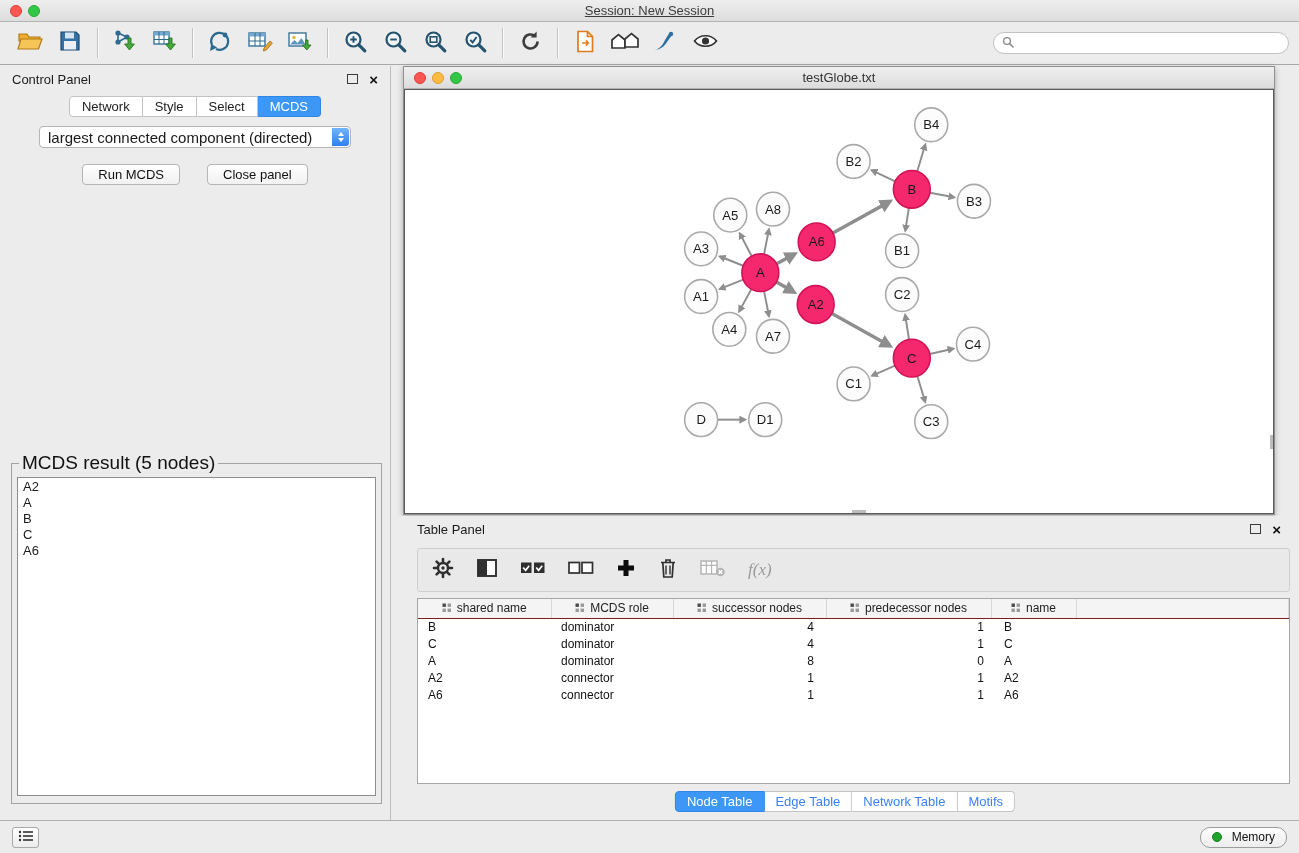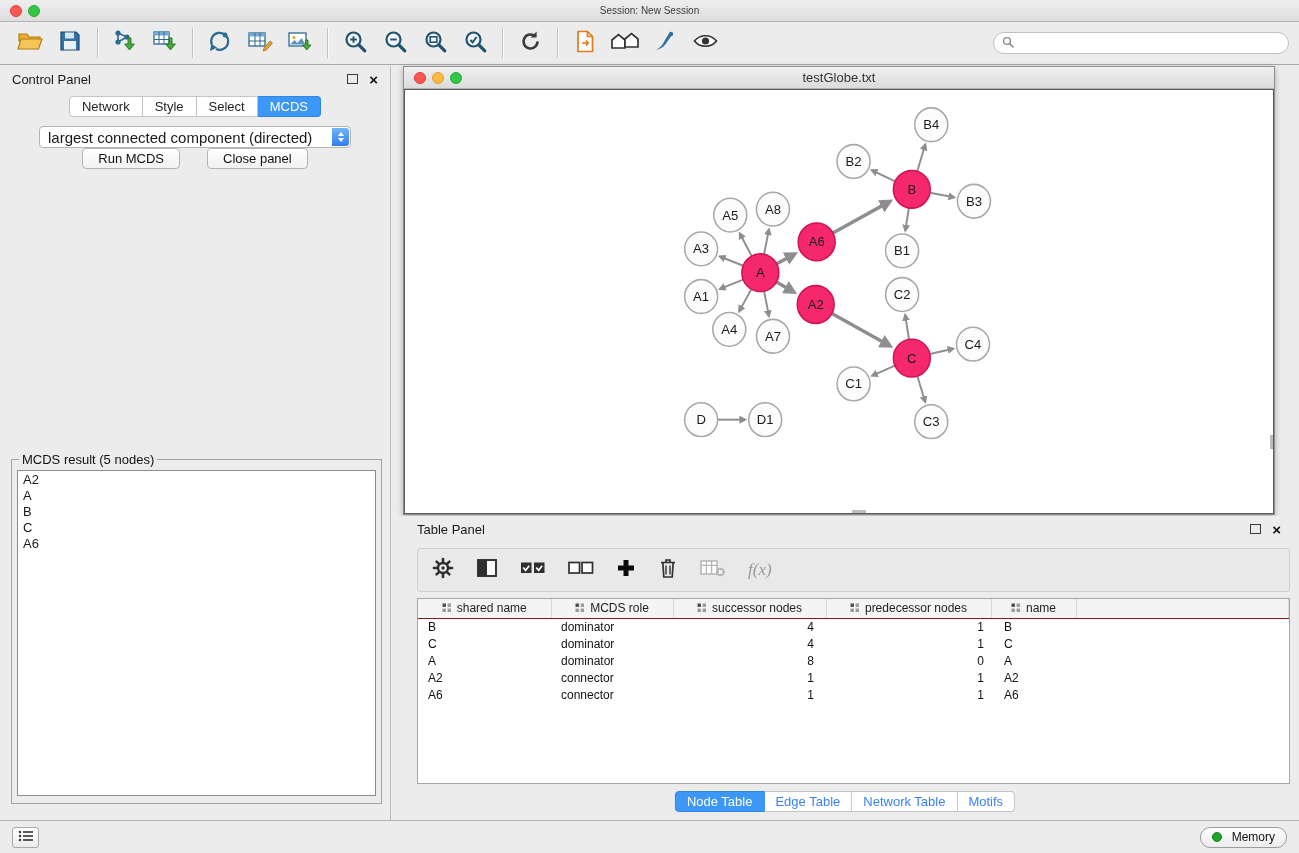--- a/index.html
+++ b/index.html
@@ -1,21 +1,21 @@
 <!DOCTYPE html>
 <html><head>
 <meta charset="utf-8">
 <style>
   * { margin:0; padding:0; box-sizing:border-box; }
   html,body { width:1299px; height:853px; }
   body { font-family:"Liberation Sans", sans-serif; background:#ececec; position:relative; overflow:hidden; color:#1a1a1a; }
 
   
   .titlebar { height:22px; background:linear-gradient(#eeeeee,#dddddd); border-bottom:1px solid #b3b3b3; position:relative; display:flex; align-items:center; justify-content:center; }
-  .titlebar .title { font-size:10px; color:#3c3c3c; }
+  .titlebar .title { font-size:13px; color:#3c3c3c;text-decoration:underline; }
   .lights { position:absolute; left:10px; top:5px; display:flex; gap:6px; }
   .light { width:12px; height:12px; border-radius:50%; display:inline-block; }
   .light.red { background:#fc5753; border:1px solid #df3e38; }
   .light.yellow { background:#fdbc40; border:1px solid #de9f34; }
   .light.green { background:#33c748; border:1px solid #27aa35; }
 
   
   .toolbar { height:43px; background:#ececec; border-bottom:1px solid #a8a8a8; display:flex; align-items:center; padding:0 10px; }
   .tb-btn { width:40px; height:36px; display:flex; align-items:center; justify-content:center; cursor:default; }
   .tb-sep { width:1px; height:30px; background:#c2c2c2; box-shadow:1px 0 0 #fbfbfb; margin:0 7px; }
@@ -35,25 +35,25 @@
   .cp-tab:last-child { border-radius:0 4px 4px 0; }
   .cp-tab.active { background:#3c97f7; border-color:#2f86e4; color:#fff; }
 
   .opt-label { text-align:center; font-size:13px; margin-top:22px; color:#111; }
   .dropdown { margin:9px auto 0; width:312px; height:22px; background:#fff; border:1px solid #b5b5b5; border-radius:4px; display:flex; align-items:center; font-size:15px; padding-left:8px; position:relative; }
   .dropdown .stepper { position:absolute; right:1px; top:1px; bottom:1px; width:17px; background:linear-gradient(#72b5f9,#2e7ef0); border-radius:0 3px 3px 0; display:flex; flex-direction:column; align-items:center; justify-content:center; }
   .tri { width:0; height:0; border-left:3.5px solid transparent; border-right:3.5px solid transparent; display:block; }
   .tri.up { border-bottom:4px solid #fff; margin-bottom:2px; }
   .tri.down { border-top:4px solid #fff; }
 
-  .btn-row { display:flex; justify-content:center; gap:27px; margin-top:0; }
+  .btn-row { display:flex; justify-content:center; gap:27px; margin-top:16px; }
   .btn { height:21px; padding:0 15px; background:linear-gradient(#ffffff,#f1f1f1); border:1px solid #b5b5b5; border-radius:4px; font-size:13px; font-family:"Liberation Sans",sans-serif; color:#111; }
 
   .result-box { position:absolute; left:11px; right:8px; top:386px; bottom:16px; border:1px solid #a3a3a3; padding:3px 5px 7px 5px; }
-  .result-box legend { font-size:13px; padding:0 3px; margin-left:2px; color:#111; }
+  .result-box legend { font-size:19px; padding:0 3px; margin-left:2px; color:#111; }
   .result-list { width:100%; height:100%; background:#fff; border:1px solid #8d8d8d; overflow:hidden; padding:1px 0; }
   .result-item { font-size:13px; line-height:16px; padding-left:5px; }
 
   
   .net-window { position:absolute; left:403px; top:66px; width:872px; height:449px; background:#14b8a6; border:1px solid #8f8f8f; box-shadow:0 2px 6px rgba(0,0,0,.28); }
   .net-titlebar { height:22px; background:linear-gradient(#efefef,#dcdcdc); border-bottom:1px solid #b3b3b3; position:relative; display:flex; align-items:center; justify-content:center; font-size:13px; color:#333; }
   .net-canvas { position:absolute; top:22px; left:0; right:0; bottom:0; background:#fff; border:1px solid #5a5a5a; }
   .net-canvas svg { width:100%; height:100%; display:block; }
   .scroll-nub-v { position:absolute; right:0px; top:345px; width:3px; height:14px; background:#bdbdbd; }
   .scroll-nub-h { position:absolute; left:447px; bottom:0px; width:14px; height:3px; background:#bdbdbd; }

